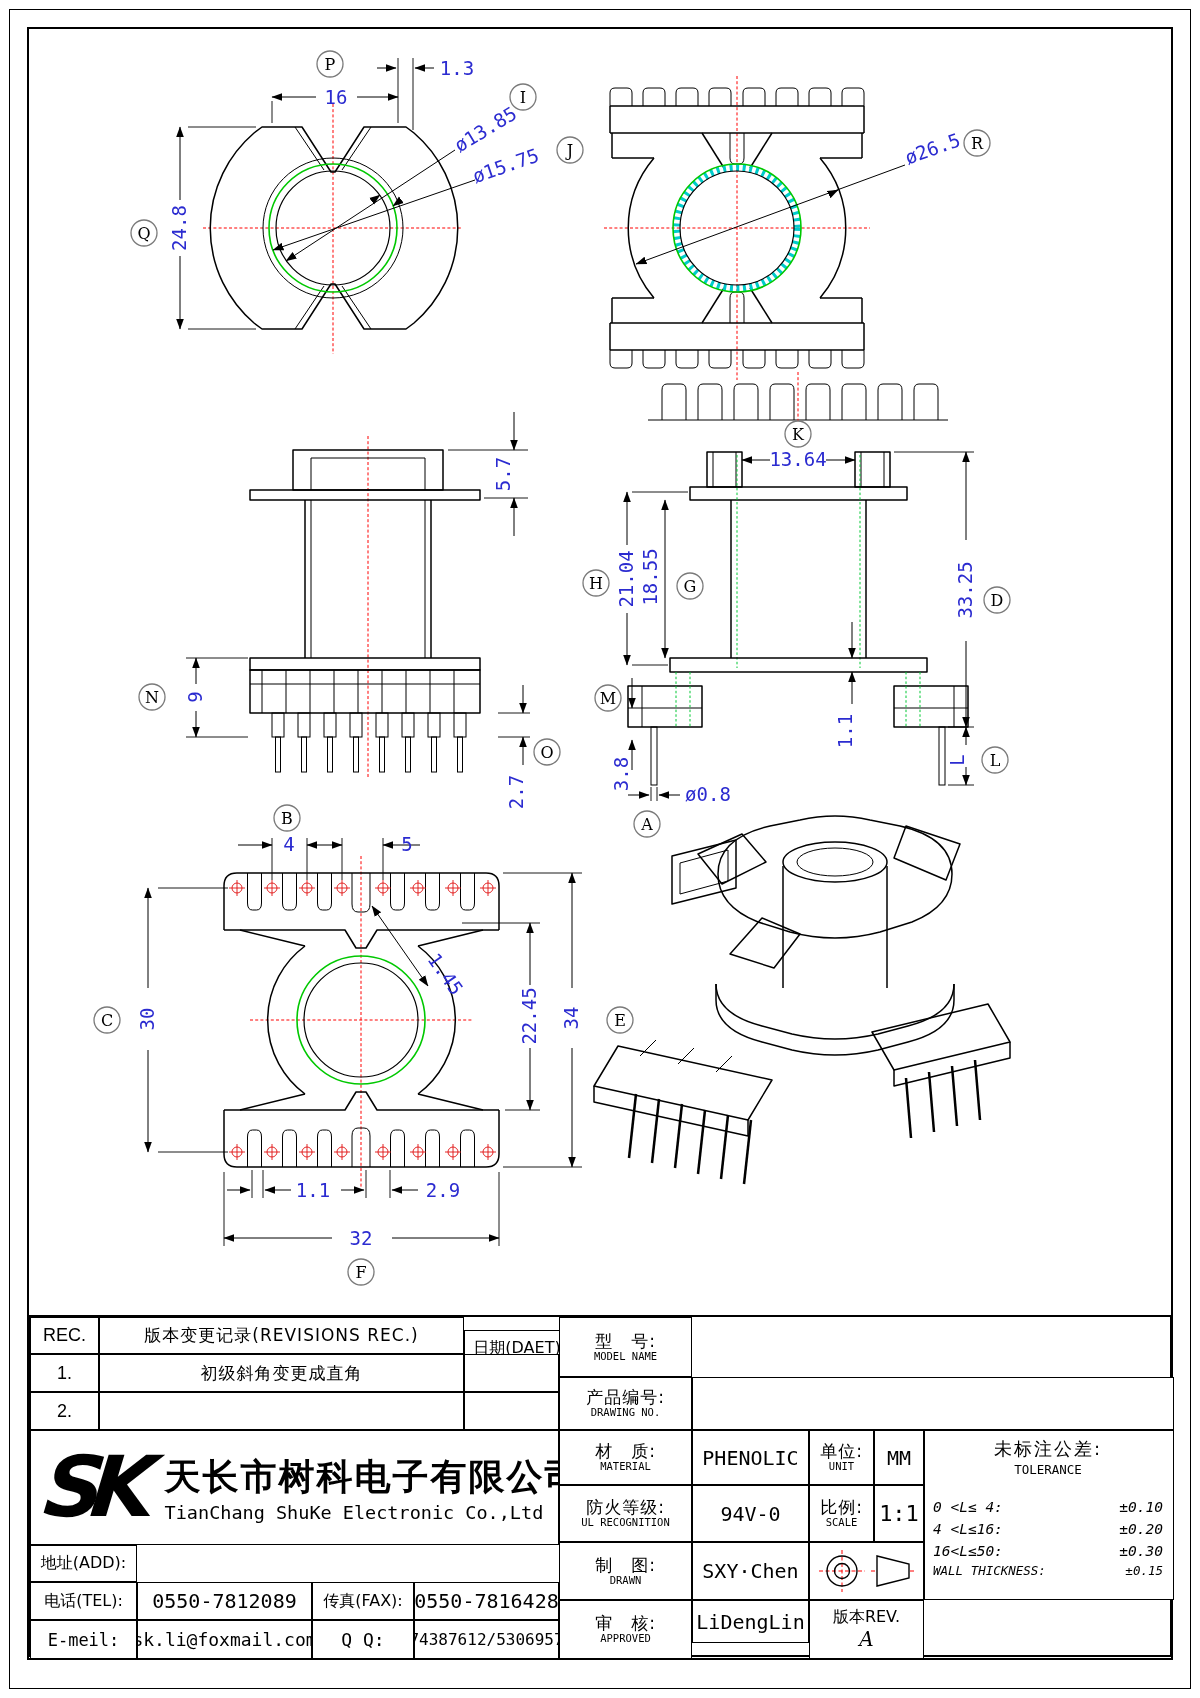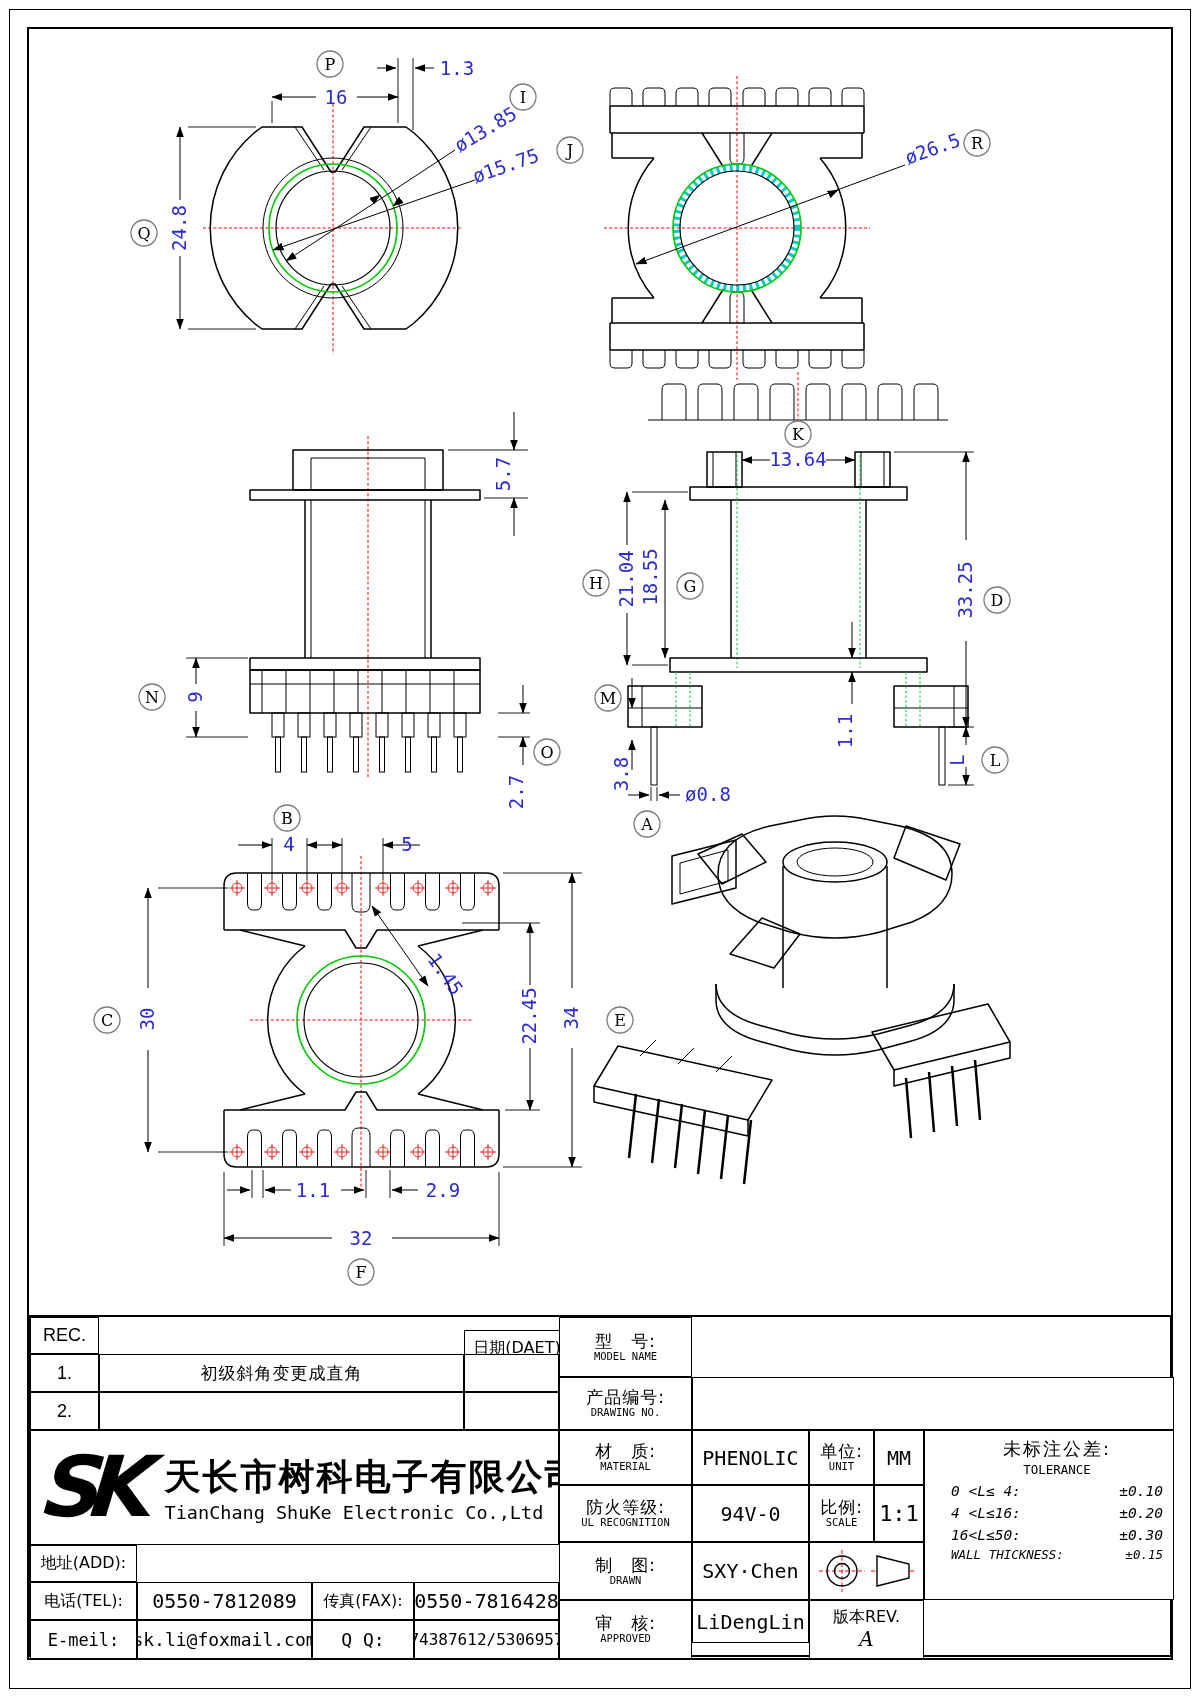--- a/index.html
+++ b/index.html
@@ -27,23 +27,23 @@
 .cn{font-size:17px;letter-spacing:1px;white-space:nowrap}
 .cns{font-size:16px;white-space:nowrap}
 .en{font-size:10.5px;font-family:"DejaVu Sans Mono",monospace;white-space:nowrap}
 .val{font-size:20px;font-family:"DejaVu Sans Mono",monospace;white-space:nowrap}
 .val-lg{font-size:22px;font-family:"DejaVu Sans Mono",monospace;white-space:nowrap}
 .rec-t{font-size:18px;font-family:Liberation Sans, sans-serif;white-space:nowrap}
 .company{flex-direction:row;justify-content:flex-start;padding-left:14px}
 .logo{font-family:"DejaVu Sans",sans-serif;font-size:84px;font-weight:bold;font-style:italic;letter-spacing:-14px;line-height:.9;margin-right:22px;transform:skewX(-6deg)}
 .cname .zh{font-size:36px;font-weight:600;letter-spacing:2px;white-space:nowrap}
 .cname .latin{font-size:18.5px;font-family:"DejaVu Sans Mono",monospace;white-space:nowrap}
-.tolcell{flex-direction:column;justify-content:flex-start;padding:6px 10px 2px 26px}
+.tolcell{flex-direction:column;justify-content:flex-start;padding:6px 10px 2px 8px}
 .tol-title{font-size:18px;letter-spacing:2px}
-.tol-sub{font-size:12.5px;font-family:"DejaVu Sans Mono",monospace;margin:1px 0 4px}
+.tol-sub{font-size:12.5px;font-family:"DejaVu Sans Mono",monospace;margin:1px 0 20px}
 .tol-row{width:100%;display:flex;justify-content:space-between;font:italic 14.5px "DejaVu Sans Mono",monospace;line-height:1.5}
 .tol-row.small{font-size:12.5px}
 .revcell{flex-direction:column;line-height:1.15}
 .rev-a{font:italic 20px "DejaVu Serif",serif}
 .datecell{font-size:25px;font-family:"DejaVu Sans Mono",monospace;letter-spacing:1px}
 </style>
 </head>
 <body>
 
 <div class="sheet">
@@ -442,20 +442,23 @@
       <line class="tn" x1="952" y1="1066" x2="957" y2="1126" style="stroke-width:2.5"></line>
       <line class="tn" x1="975" y1="1060" x2="980" y2="1120" style="stroke-width:2.5"></line>
     </g>
   </svg>
 
   <div class="tb">
 
     <div class="cell" style="left:0;top:0;width:69px;height:37px">
         <span class="rec-t">REC.</span>
       </div>
+    <div class="cell" style="left:69px;top:0;width:365px;height:37px">
+        <span class="cn">版本变更记录(REVISIONS REC.)</span>
+      </div>
     <div class="cell" style="left:434px;top:13px;width:106px;height:37px">
         <span class="cns">日期(DAET)</span>
       </div>
     <div class="cell" style="left:0;top:37px;width:69px;height:38px">
         <span class="rec-t">1.</span>
       </div>
     <div class="cell" style="left:69px;top:37px;width:365px;height:38px">
         <span class="cn">初级斜角变更成直角</span>
       </div>
     <div class="cell" style="left:434px;top:37px;width:95px;height:38px">

